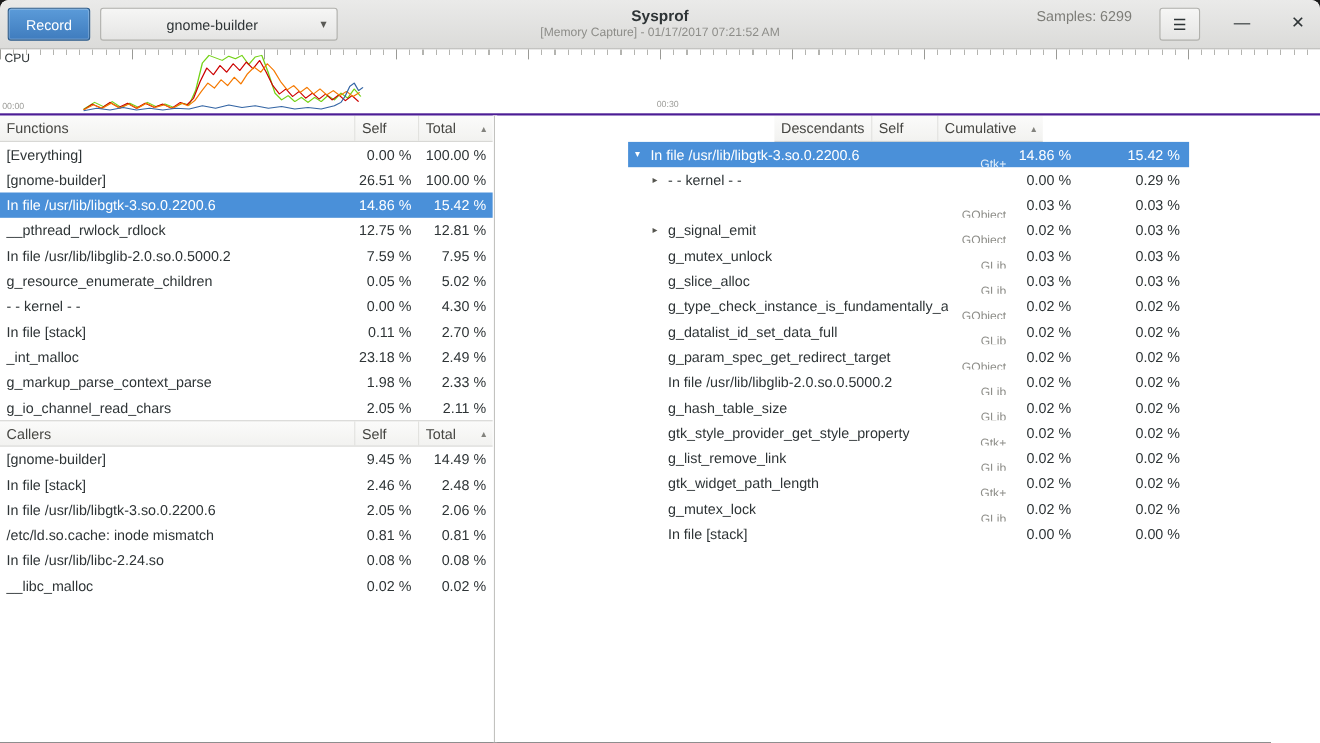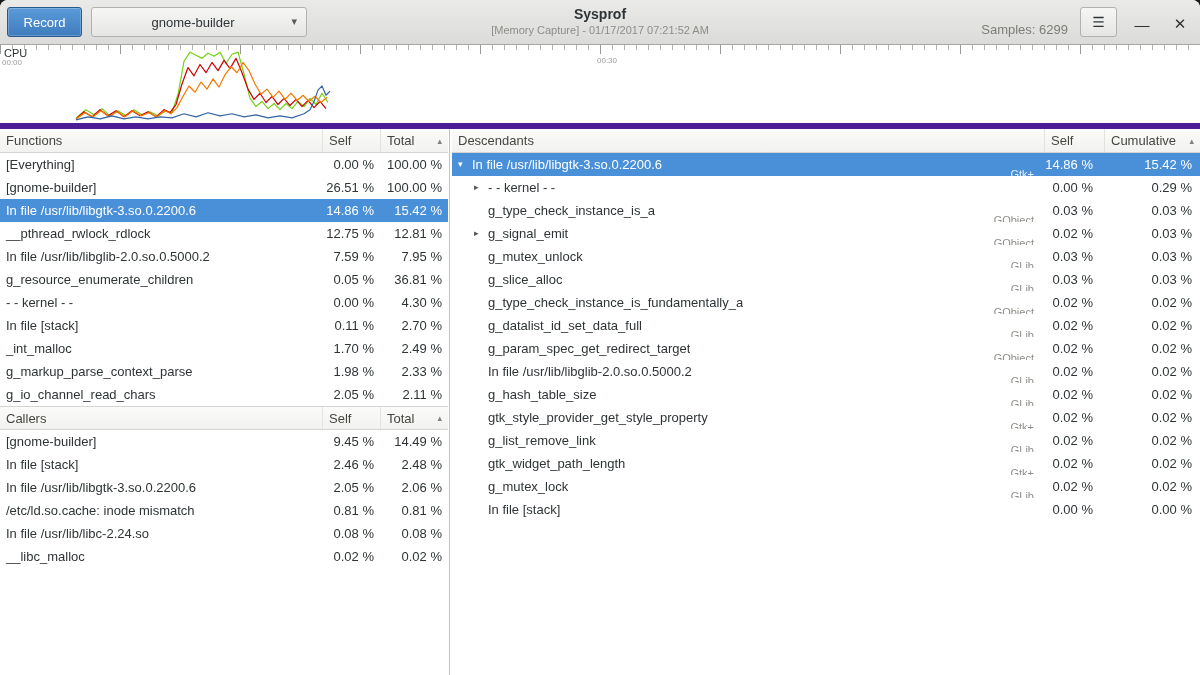--- a/index.html
+++ b/index.html
@@ -15,44 +15,44 @@
   .btn { height:30px; border:1px solid #b1b1ad; border-radius:3px; font-size:13px;
          color:#2e3436; background:linear-gradient(#f6f6f5,#e5e5e4); cursor:pointer;
          font-family:inherit; }
   .record-btn { width:75px; background:linear-gradient(#5b9bd9,#3f7cbe); border-color:#28598a;
                 color:#fff; box-shadow:inset 0 0 0 1px rgba(255,255,255,.22); }
   .process-btn { width:216px; position:relative; padding:0 24px 0 12px; text-align:center; }
   .process-btn .caret { position:absolute; right:9px; top:7px; font-size:11px; color:#5a5a56; }
   .title-block { position:absolute; left:0; right:0; top:6px; text-align:center; pointer-events:none; }
   .wtitle { font-size:14px; font-weight:bold; color:#2e3436; }
   .wsubtitle { font-size:11px; color:#8d8d89; margin-top:2px; }
-  .header-right { margin-left:auto; display:flex; align-items:flex-end; gap:12px; z-index:1; }
+  .header-right { margin-left:auto; display:flex; align-items:flex-start; gap:25px; z-index:1; }
   .samples { font-size:13px; color:#7d7d78; }
   .menu-btn { width:37px; font-size:14px; }
   .win-btn { border:none; background:transparent; width:26px; height:26px; font-size:15px;
              color:#2e3436; cursor:pointer; }
 
   
-  .timeline { height:84px; flex:none; position:relative; background:#fff;
-              border-bottom:6px solid #4c1d95; }
+  .timeline { height:60px; flex:none; position:relative; background:#fff;
+              border-bottom:2px solid #4c1d95; }
   .ruler-minor { position:absolute; top:0; left:0; right:0; height:5px;
     background:repeating-linear-gradient(to right,#b4b4b0 0 1px,transparent 1px 12px); }
   .ruler-major { position:absolute; top:0; left:0; right:0; height:9px;
     background:repeating-linear-gradient(to right,#9a9a96 0 1px,transparent 1px 120px); }
   .cpu-label { position:absolute; left:4px; top:2px; font-size:11px; color:#2e3436; }
-  .time-label { position:absolute; font-size:8px; color:#9b9b97; }
+  .time-label { position:absolute; font-size:8px; color:#9b9b97;margin-top:34px; }
   .t0 { left:2px; top:13px; } .t30 { left:597px; top:11px; }
   .graph-svg { position:absolute; left:0; top:0; width:100%; height:100%; }
 
   
   .main { flex:1; display:flex; min-height:0; background:#fff; }
   .left-pane { width:448px; flex:none; display:flex; flex-direction:column; }
   .splitter { width:4px; flex:none; position:relative; background:#fff; cursor:col-resize; }
   .splitter::after { content:''; position:absolute; left:1px; top:0; bottom:0; width:1px; background:#c2c2bf; }
-  .right-pane { flex:1; min-width:0; display:flex; flex-direction:column; }
+  .right-pane { flex:1; min-width:0; display:flex; flex-direction:column;align-items:center; }
 
   .thead { display:flex; height:24px; flex:none; align-items:stretch;
            background:linear-gradient(#fbfbfa,#f2f2f0); border-bottom:1px solid #d4d4d1;
            font-size:13px; color:#454541; }
   .thead.with-top { border-top:1px solid #d4d4d1; }
   .hcell { display:flex; align-items:center; justify-content:space-between;
            padding:0 6px; border-left:1px solid #e2e2df; }
   .hcell:first-child { border-left:none; }
   .h-name { flex:1; min-width:0; }
   .h-self { width:58px; flex:none; }
@@ -160,35 +160,35 @@
             <span class="c-total">12.81 %</span>
           </div>
           <div class="row">
             <span class="c-name">In file /usr/lib/libglib-2.0.so.0.5000.2</span>
             <span class="c-self">7.59 %</span>
             <span class="c-total">7.95 %</span>
           </div>
           <div class="row">
             <span class="c-name">g_resource_enumerate_children</span>
             <span class="c-self">0.05 %</span>
-            <span class="c-total">36.81 %</span>
+            <span class="c-total">5.02 %</span>
           </div>
           <div class="row">
             <span class="c-name">- - kernel - -</span>
             <span class="c-self">0.00 %</span>
             <span class="c-total">4.30 %</span>
           </div>
           <div class="row">
             <span class="c-name">In file [stack]</span>
             <span class="c-self">0.11 %</span>
             <span class="c-total">2.70 %</span>
           </div>
           <div class="row">
             <span class="c-name">_int_malloc</span>
-            <span class="c-self">1.70 %</span>
+            <span class="c-self">23.18 %</span>
             <span class="c-total">2.49 %</span>
           </div>
           <div class="row">
             <span class="c-name">g_markup_parse_context_parse</span>
             <span class="c-self">1.98 %</span>
             <span class="c-total">2.33 %</span>
           </div>
           <div class="row">
             <span class="c-name">g_io_channel_read_chars</span>
             <span class="c-self">2.05 %</span>
@@ -274,21 +274,20 @@
               <span class="expander">▸</span>
               <span class="fn">- - kernel - -</span>
             </span>
             <span class="c-self-r">0.00 %</span>
             <span class="c-cum">0.29 %</span>
           </div>
           <div class="row drow">
             <span class="c-name">
               <span class="indent" style="width: 16px;"></span>
               <span class="expander"></span>
-              <span class="fn">g_type_check_instance_is_a</span>
               <span class="badge">GObject</span>
             </span>
             <span class="c-self-r">0.03 %</span>
             <span class="c-cum">0.03 %</span>
           </div>
           <div class="row drow">
             <span class="c-name">
               <span class="indent" style="width: 16px;"></span>
               <span class="expander">▸</span>
               <span class="fn">g_signal_emit</span>

